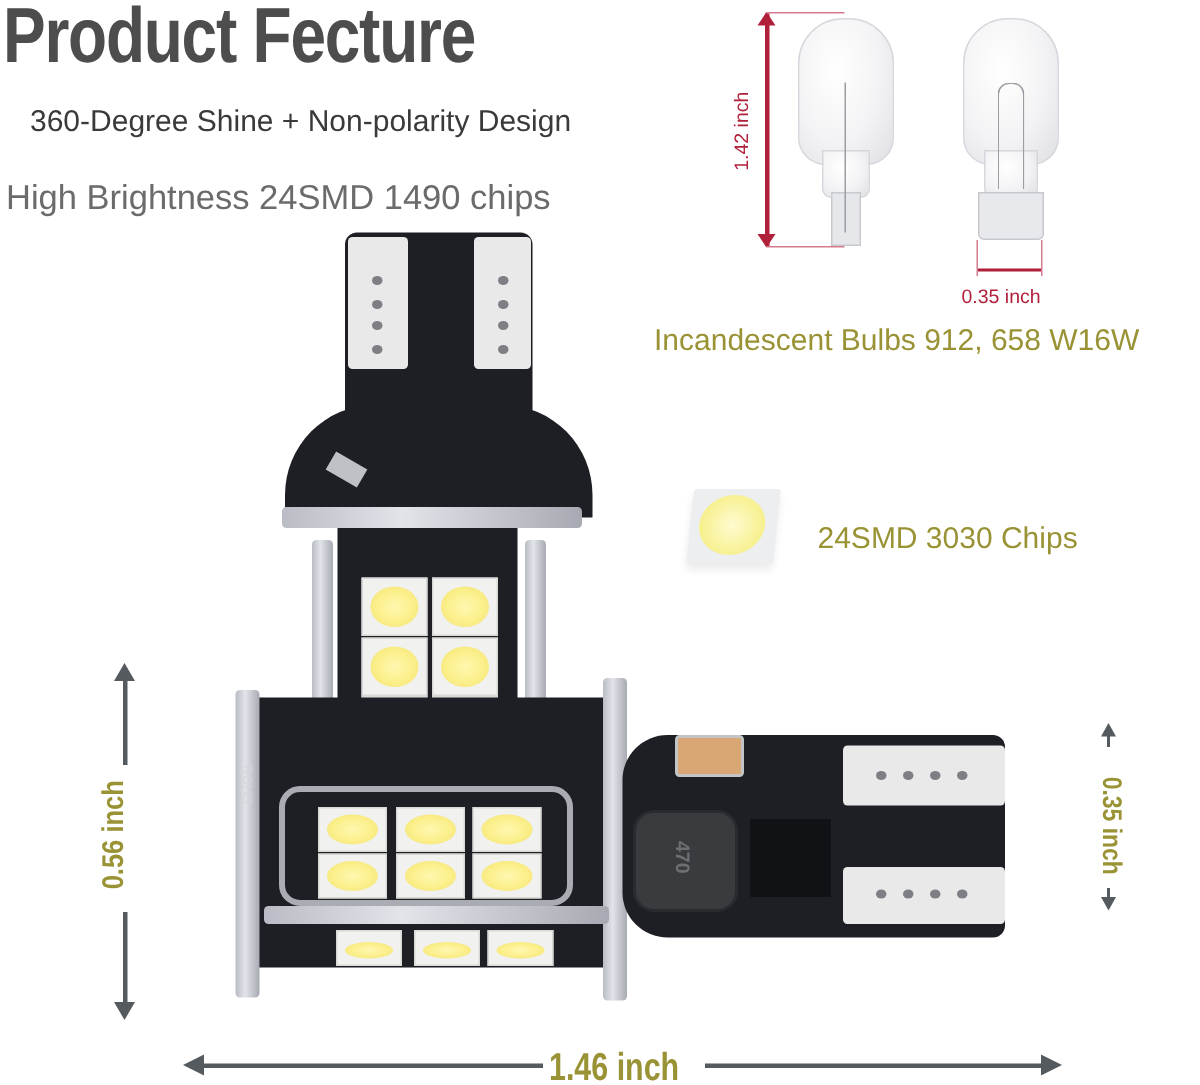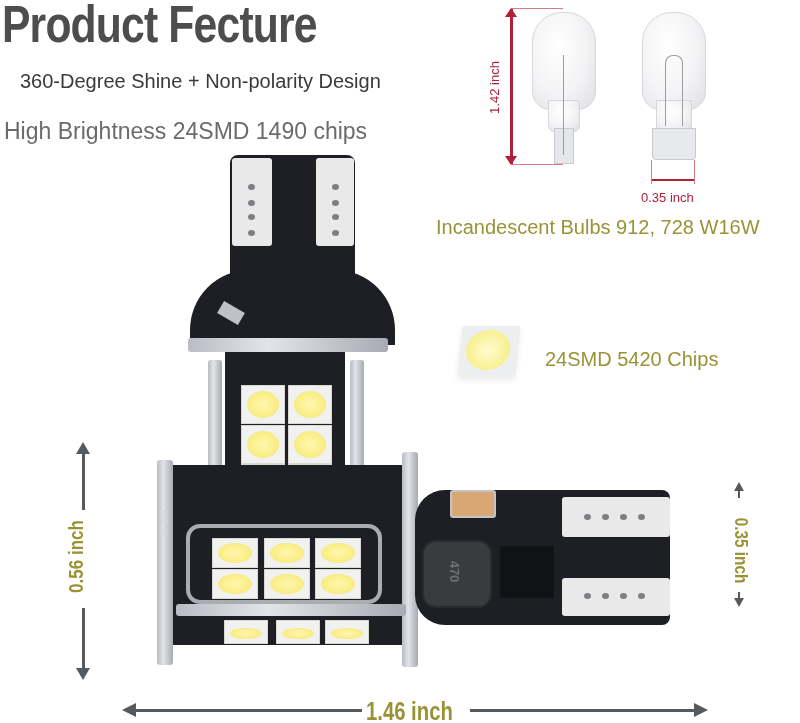--- a/index.html
+++ b/index.html
@@ -57,26 +57,26 @@
   <div class="abs bulb-glass" style="left:162px; top:12px; width:62px; height:96px; border-radius:30px 30px 18px 18px;"></div>
   <div class="abs bulb-glass" style="left:176px; top:100px; width:34px; height:30px; border-radius:0 0 6px 6px;"></div>
   <div class="abs" style="left:172px; top:128px; width:42px; height:30px; background:#e8e9ed; border:1px solid #c7c8cd; border-radius:0 0 4px 4px;"></div>
   <div class="abs" style="left:185px; top:55px; width:16px; height:70px; border:1px solid #9c9da3; border-bottom:none; border-radius:8px 8px 0 0;"></div>
 
   <div class="abs" style="left:171px; top:160px; width:1px; height:24px; background:#d67b8c;"></div>
   <div class="abs" style="left:214px; top:160px; width:1px; height:24px; background:#d67b8c;"></div>
   <div class="abs" style="left:172px; top:179px; width:42px; height:2px; background:#b1203a;"></div>
   <div class="abs red-dim" style="left:161px; top:190px;">0.35 inch</div>
 </div>
-<div class="abs olive incand">Incandescent Bulbs 912, 728 W16W</div>
+<div class="abs olive incand">Incandescent Bulbs 912, 658 W16W</div>
 
 <div class="abs" style="left:460px; top:326px; width:58px; height:50px; background:#eceef0; transform:skewX(-6deg); border-radius:2px; box-shadow:0 4px 6px rgba(0,0,0,0.08);">
   <div class="abs" style="left:6px; top:4px; width:44px; height:40px; border-radius:50%; background:radial-gradient(circle,#fffbd0 0%,#f7f08f 70%,#eee483 100%);"></div>
 </div>
-<div class="abs olive chips-label">24SMD 5420 Chips</div>
+<div class="abs olive chips-label">24SMD 3030 Chips</div>
 
 <div class="abs" style="left:0; top:0; width:800px; height:723px;">
 
   <div class="abs pcb" style="left:230px; top:155px; width:125px; height:190px; border-radius:8px 8px 0 0;"></div>
   <div class="abs pcb" style="left:190px; top:270px; width:205px; height:75px; border-radius:60px 60px 0 0;"></div>
   <div class="abs pad" style="left:232px; top:158px; width:40px; height:88px;">
     <div class="pad-dot" style="left:16px; top:26px;"></div>
     <div class="pad-dot" style="left:16px; top:42px;"></div>
     <div class="pad-dot" style="left:16px; top:56px;"></div>
     <div class="pad-dot" style="left:16px; top:72px;"></div>

